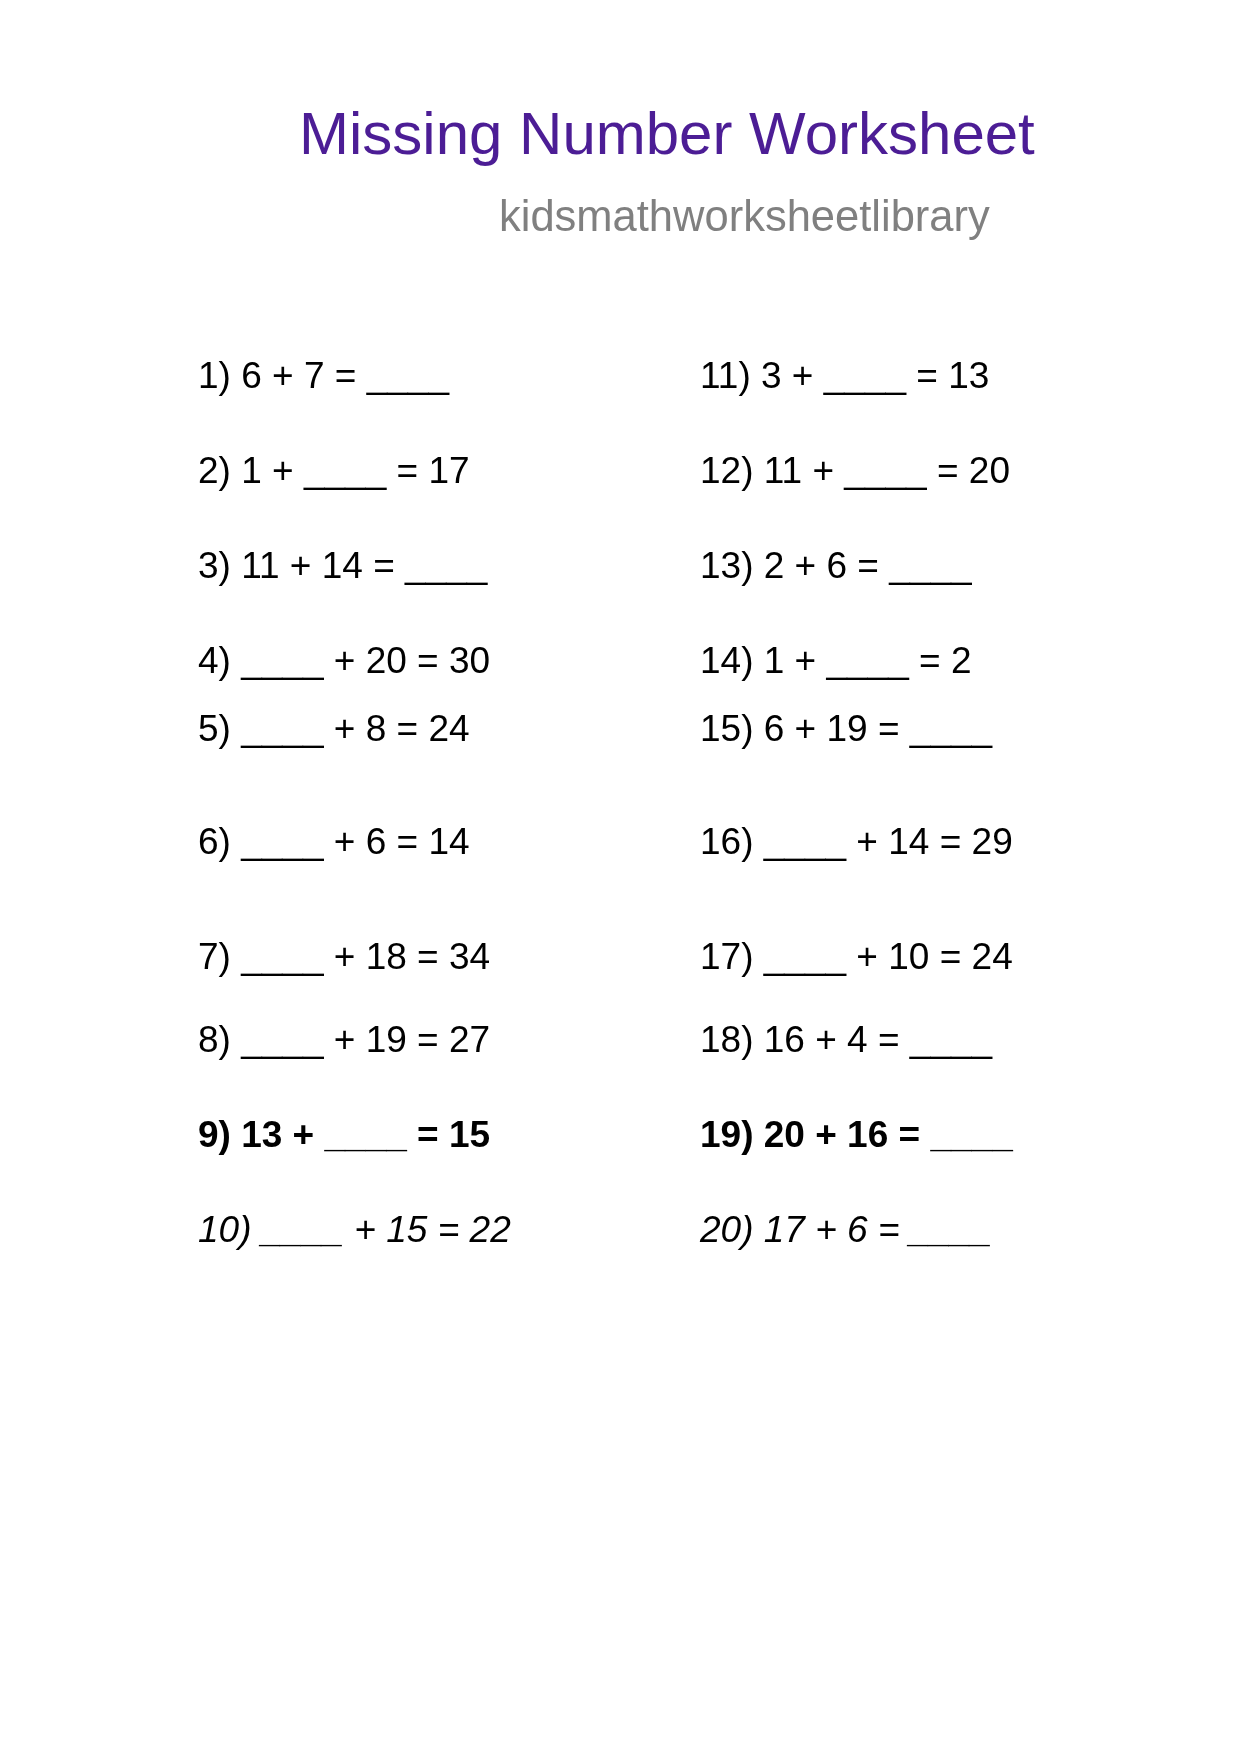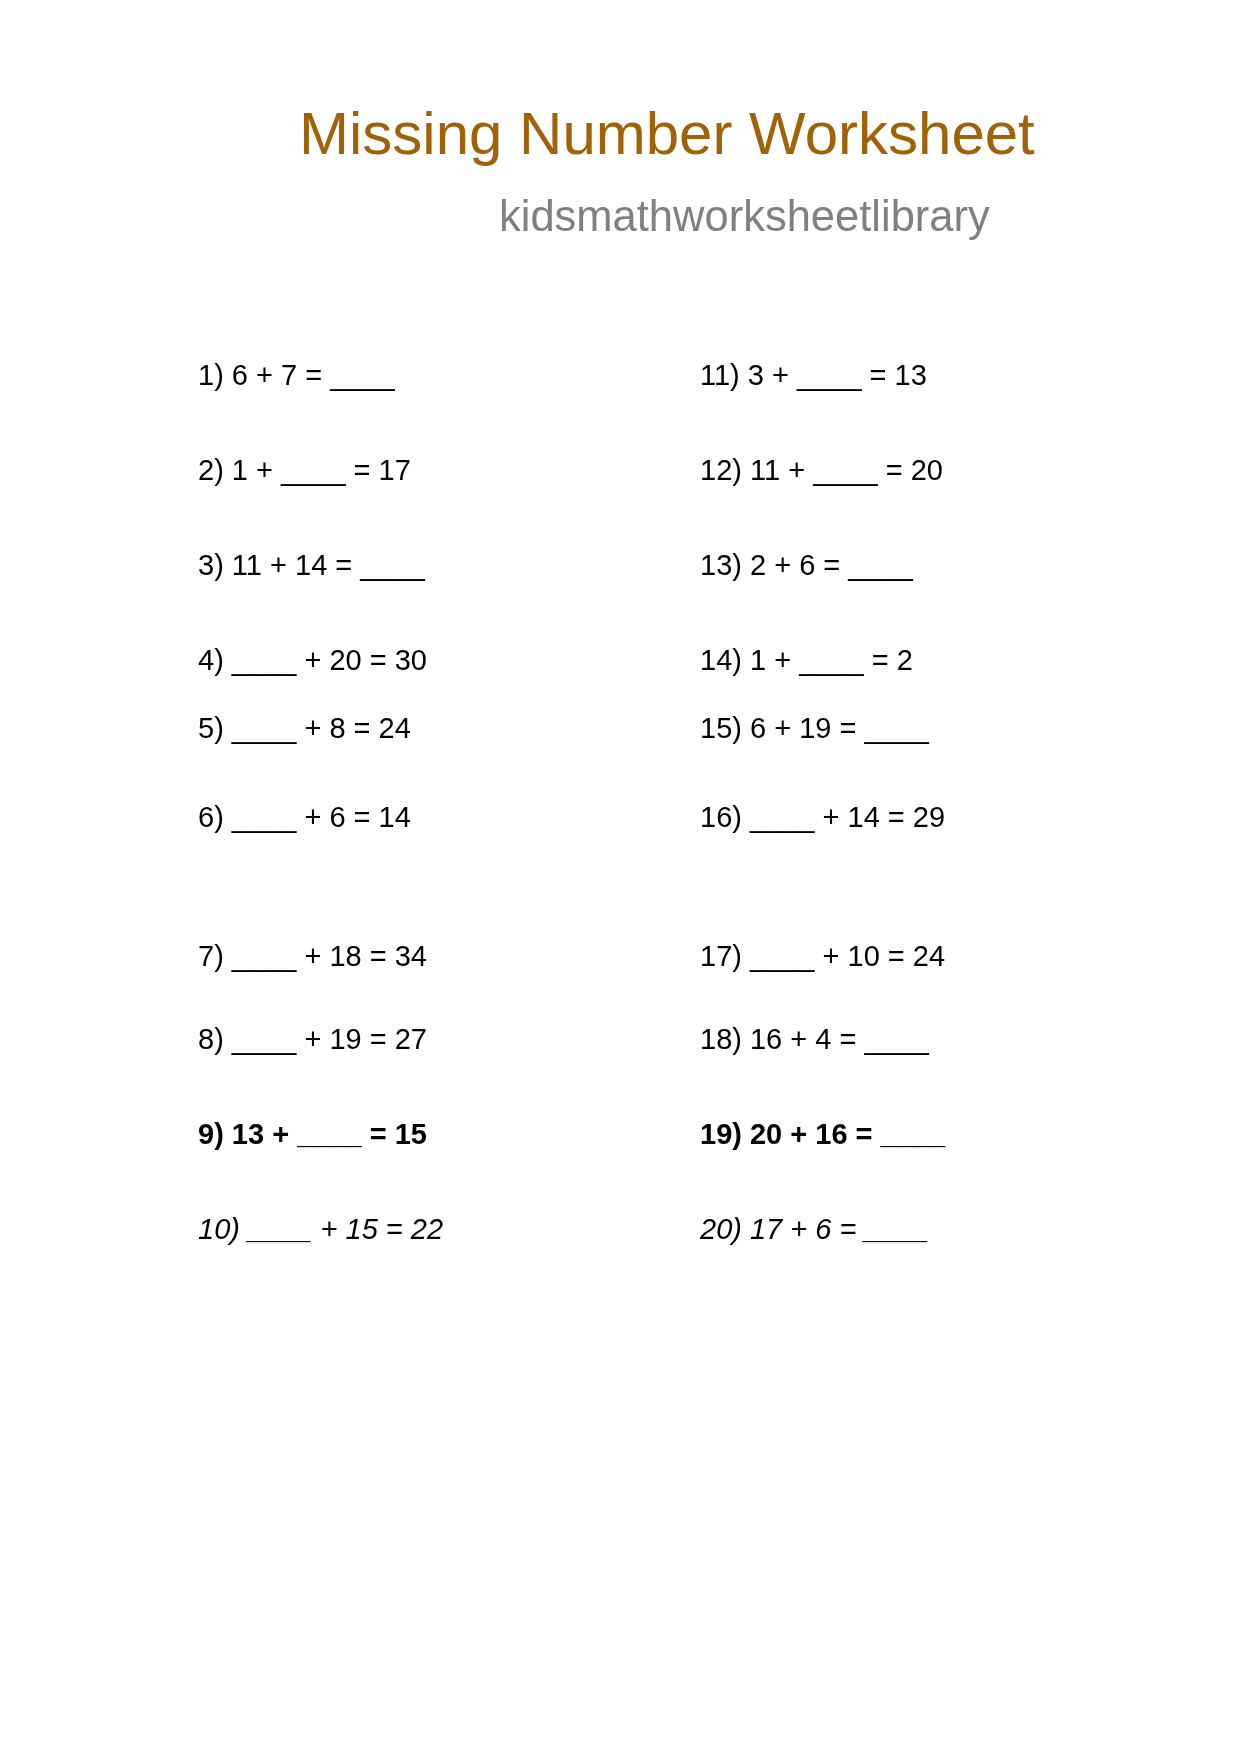--- a/index.html
+++ b/index.html
@@ -15,48 +15,48 @@
       font-family: "Liberation Sans", sans-serif;
       color: #000000;
     }
     .title {
       position: absolute;
       left: 299px;
       top: 104px;
       font-size: 60px;
       line-height: 60px;
       white-space: pre;
-      color: #a16207;
+      color: #4c1d95;
       margin: 0;
       font-weight: normal;
     }
     .subtitle {
       position: absolute;
       left: 499px;
       top: 195px;
       font-size: 43.5px;
       line-height: 43.5px;
       white-space: pre;
       color: #808080;
     }
     .problem {
       position: absolute;
-      font-size: 29px;
+      font-size: 37px;
       line-height: 45px;
       white-space: pre;
       color: #000000;
     }
     .col-left { left: 198px; }
     .col-right { left: 700px; }
     .r0 { top: 353px; }
     .r1 { top: 448px; text-align: center; }
     .r2 { top: 543px; }
     .r3 { top: 638px; }
     .r4 { top: 706px; }
-    .r5 { top: 795px; }
+    .r5 { top: 819px; }
     .r6 { top: 934px; text-align: right; }
     .r7 { top: 1017px; }
     .r8 { top: 1112px; font-weight: bold; }
     .r9 { top: 1207px; font-style: italic; }
   </style>
 </head>
 <body>
 
 <h1 class="title">Missing Number Worksheet</h1>
 <div class="subtitle">kidsmathworksheetlibrary</div>

